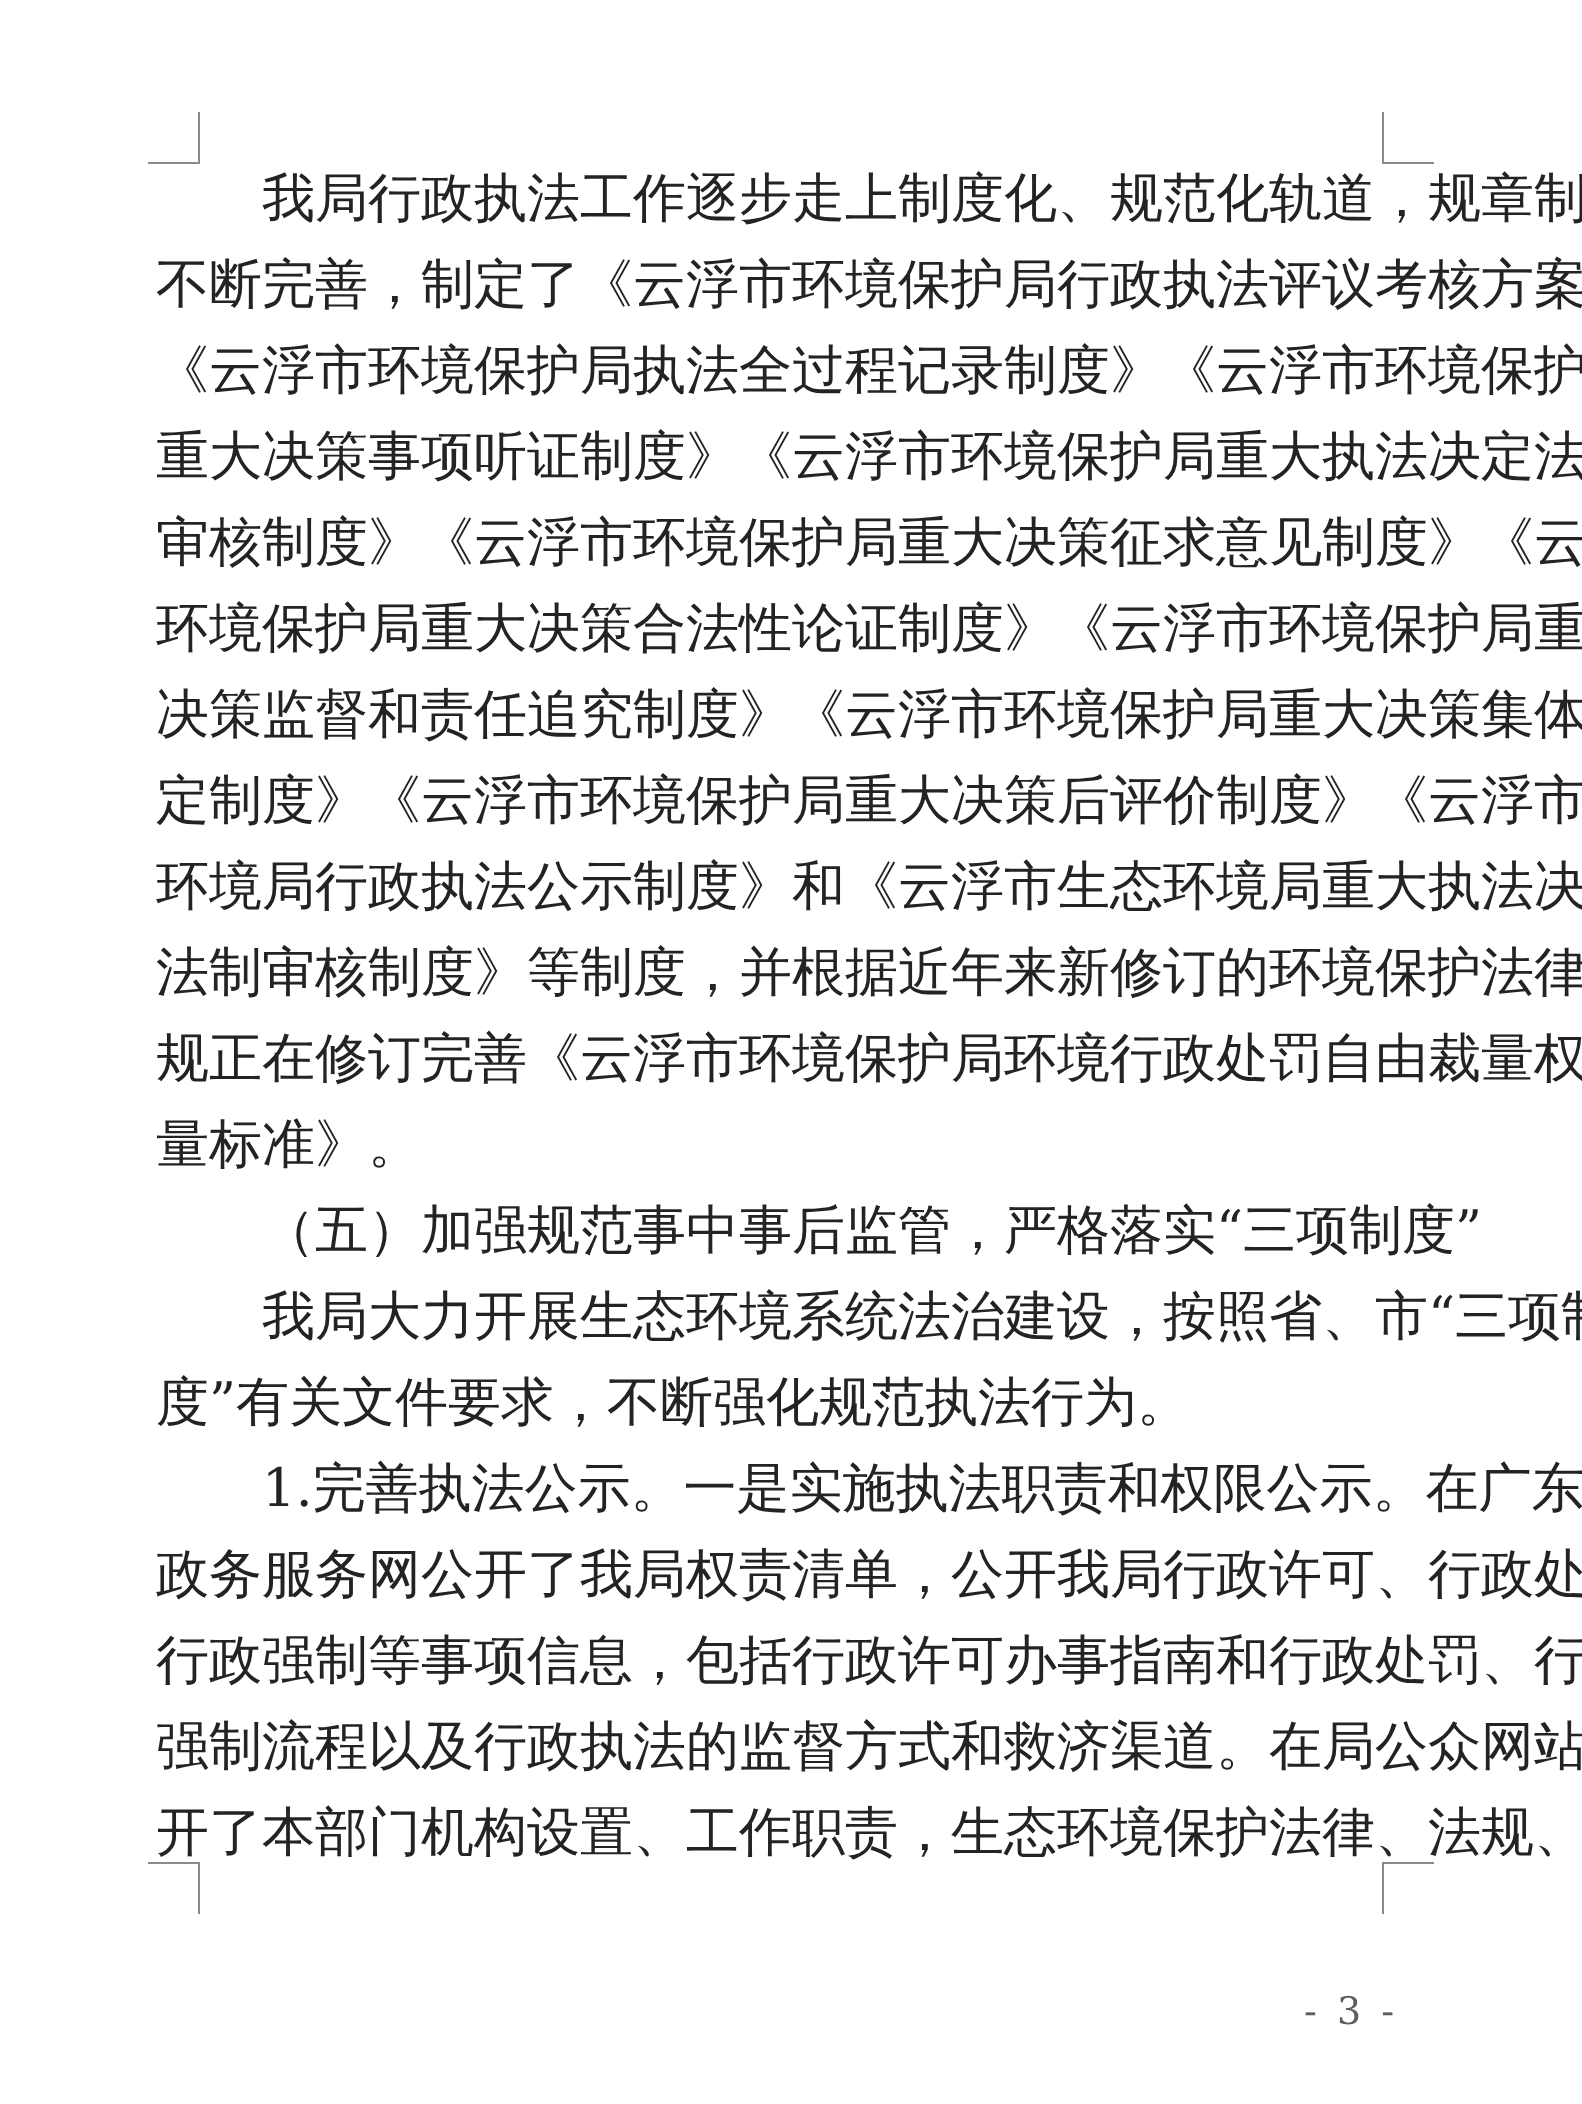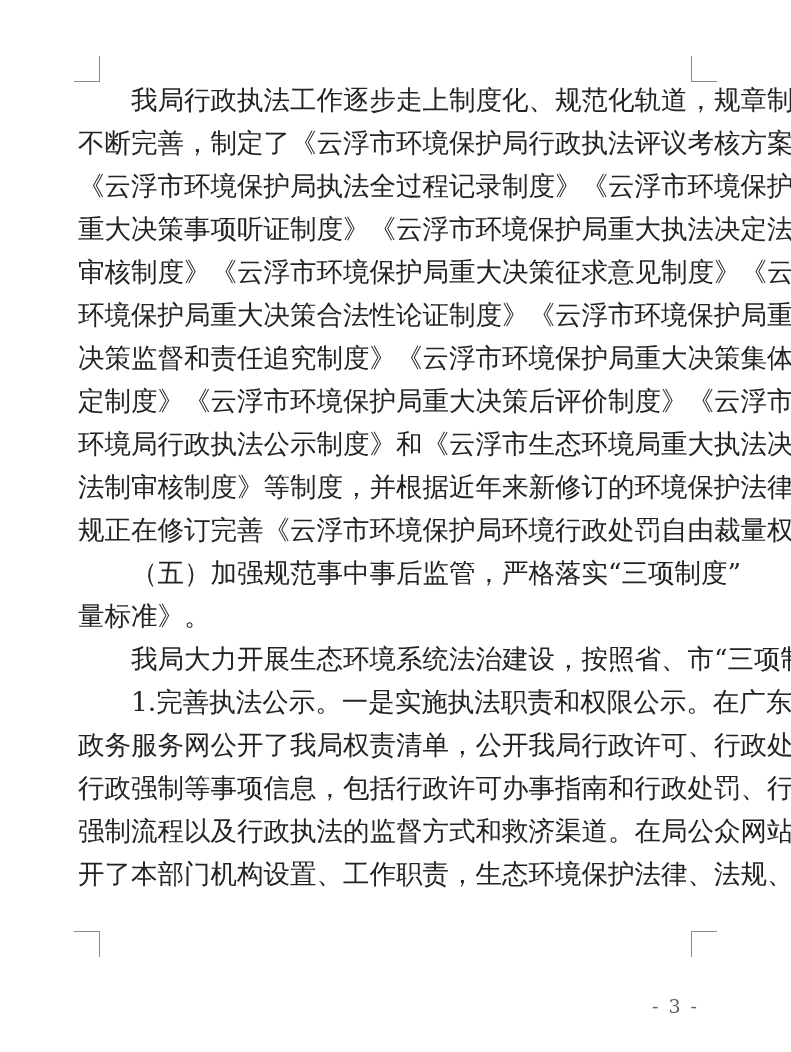--- a/index.html
+++ b/index.html
@@ -120,23 +120,24 @@
     <div class="line">不断完善，制定了《云浮市环境保护局行政执法评议考核方案》</div>
     <div class="line">《云浮市环境保护局执法全过程记录制度》《云浮市环境保护局</div>
     <div class="line">重大决策事项听证制度》《云浮市环境保护局重大执法决定法制</div>
     <div class="line">审核制度》《云浮市环境保护局重大决策征求意见制度》《云浮市</div>
     <div class="line">环境保护局重大决策合法性论证制度》《云浮市环境保护局重大</div>
     <div class="line">决策监督和责任追究制度》《云浮市环境保护局重大决策集体决</div>
     <div class="line">定制度》《云浮市环境保护局重大决策后评价制度》《云浮市生态</div>
     <div class="line">环境局行政执法公示制度》和《云浮市生态环境局重大执法决定</div>
     <div class="line">法制审核制度》等制度，并根据近年来新修订的环境保护法律法</div>
     <div class="line">规正在修订完善《云浮市环境保护局环境行政处罚自由裁量权裁</div>
+    <div class="line">量标准》。</div>
     <div class="line">　　（五）加强规范事中事后监管，严格落实“三项制度”</div>
-    <div class="line">量标准》。</div>
     <div class="line">　　我局大力开展生态环境系统法治建设，按照省、市“三项制</div>
+    <div class="line">度”有关文件要求，不断强化规范执法行为。</div>
     <div class="line">　　1.完善执法公示。一是实施执法职责和权限公示。在广东省</div>
     <div class="line">政务服务网公开了我局权责清单，公开我局行政许可、行政处罚、</div>
     <div class="line">行政强制等事项信息，包括行政许可办事指南和行政处罚、行政</div>
     <div class="line">强制流程以及行政执法的监督方式和救济渠道。在局公众网站公</div>
     <div class="line">开了本部门机构设置、工作职责，生态环境保护法律、法规、规</div>
   </div>
 
   <div id="page-number">
     <span class="inner">- 3 -</span>
   </div>

